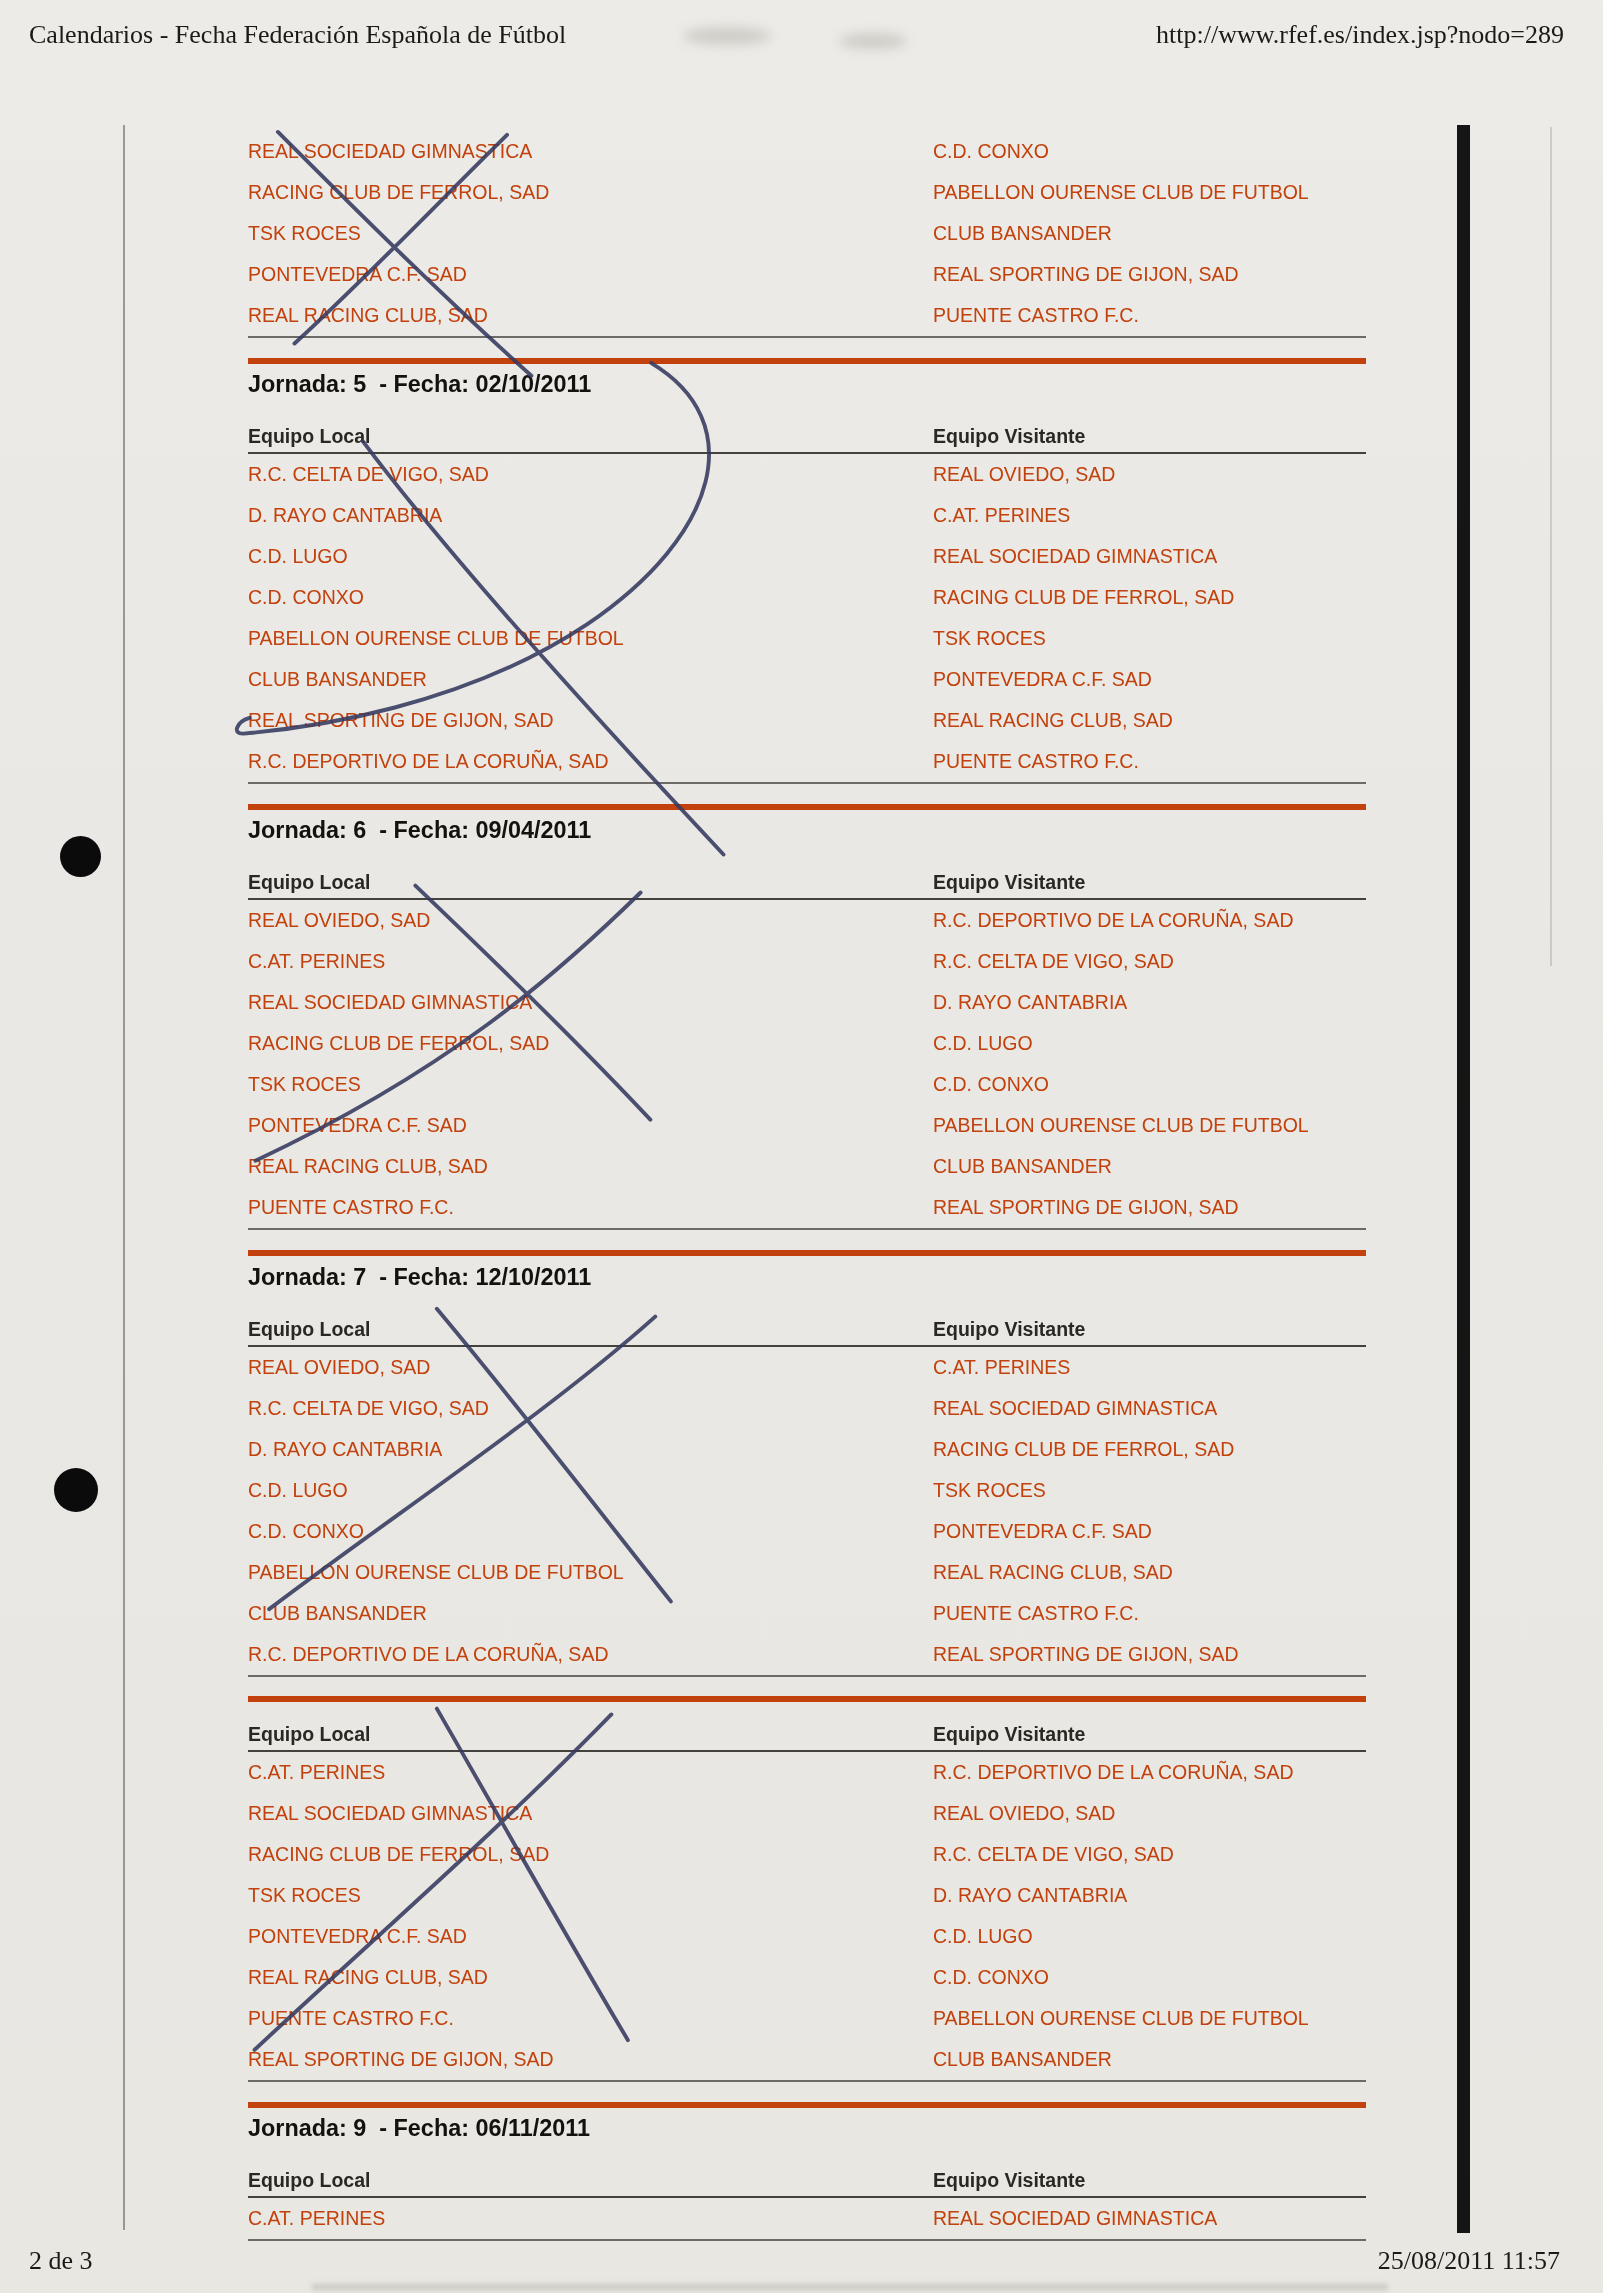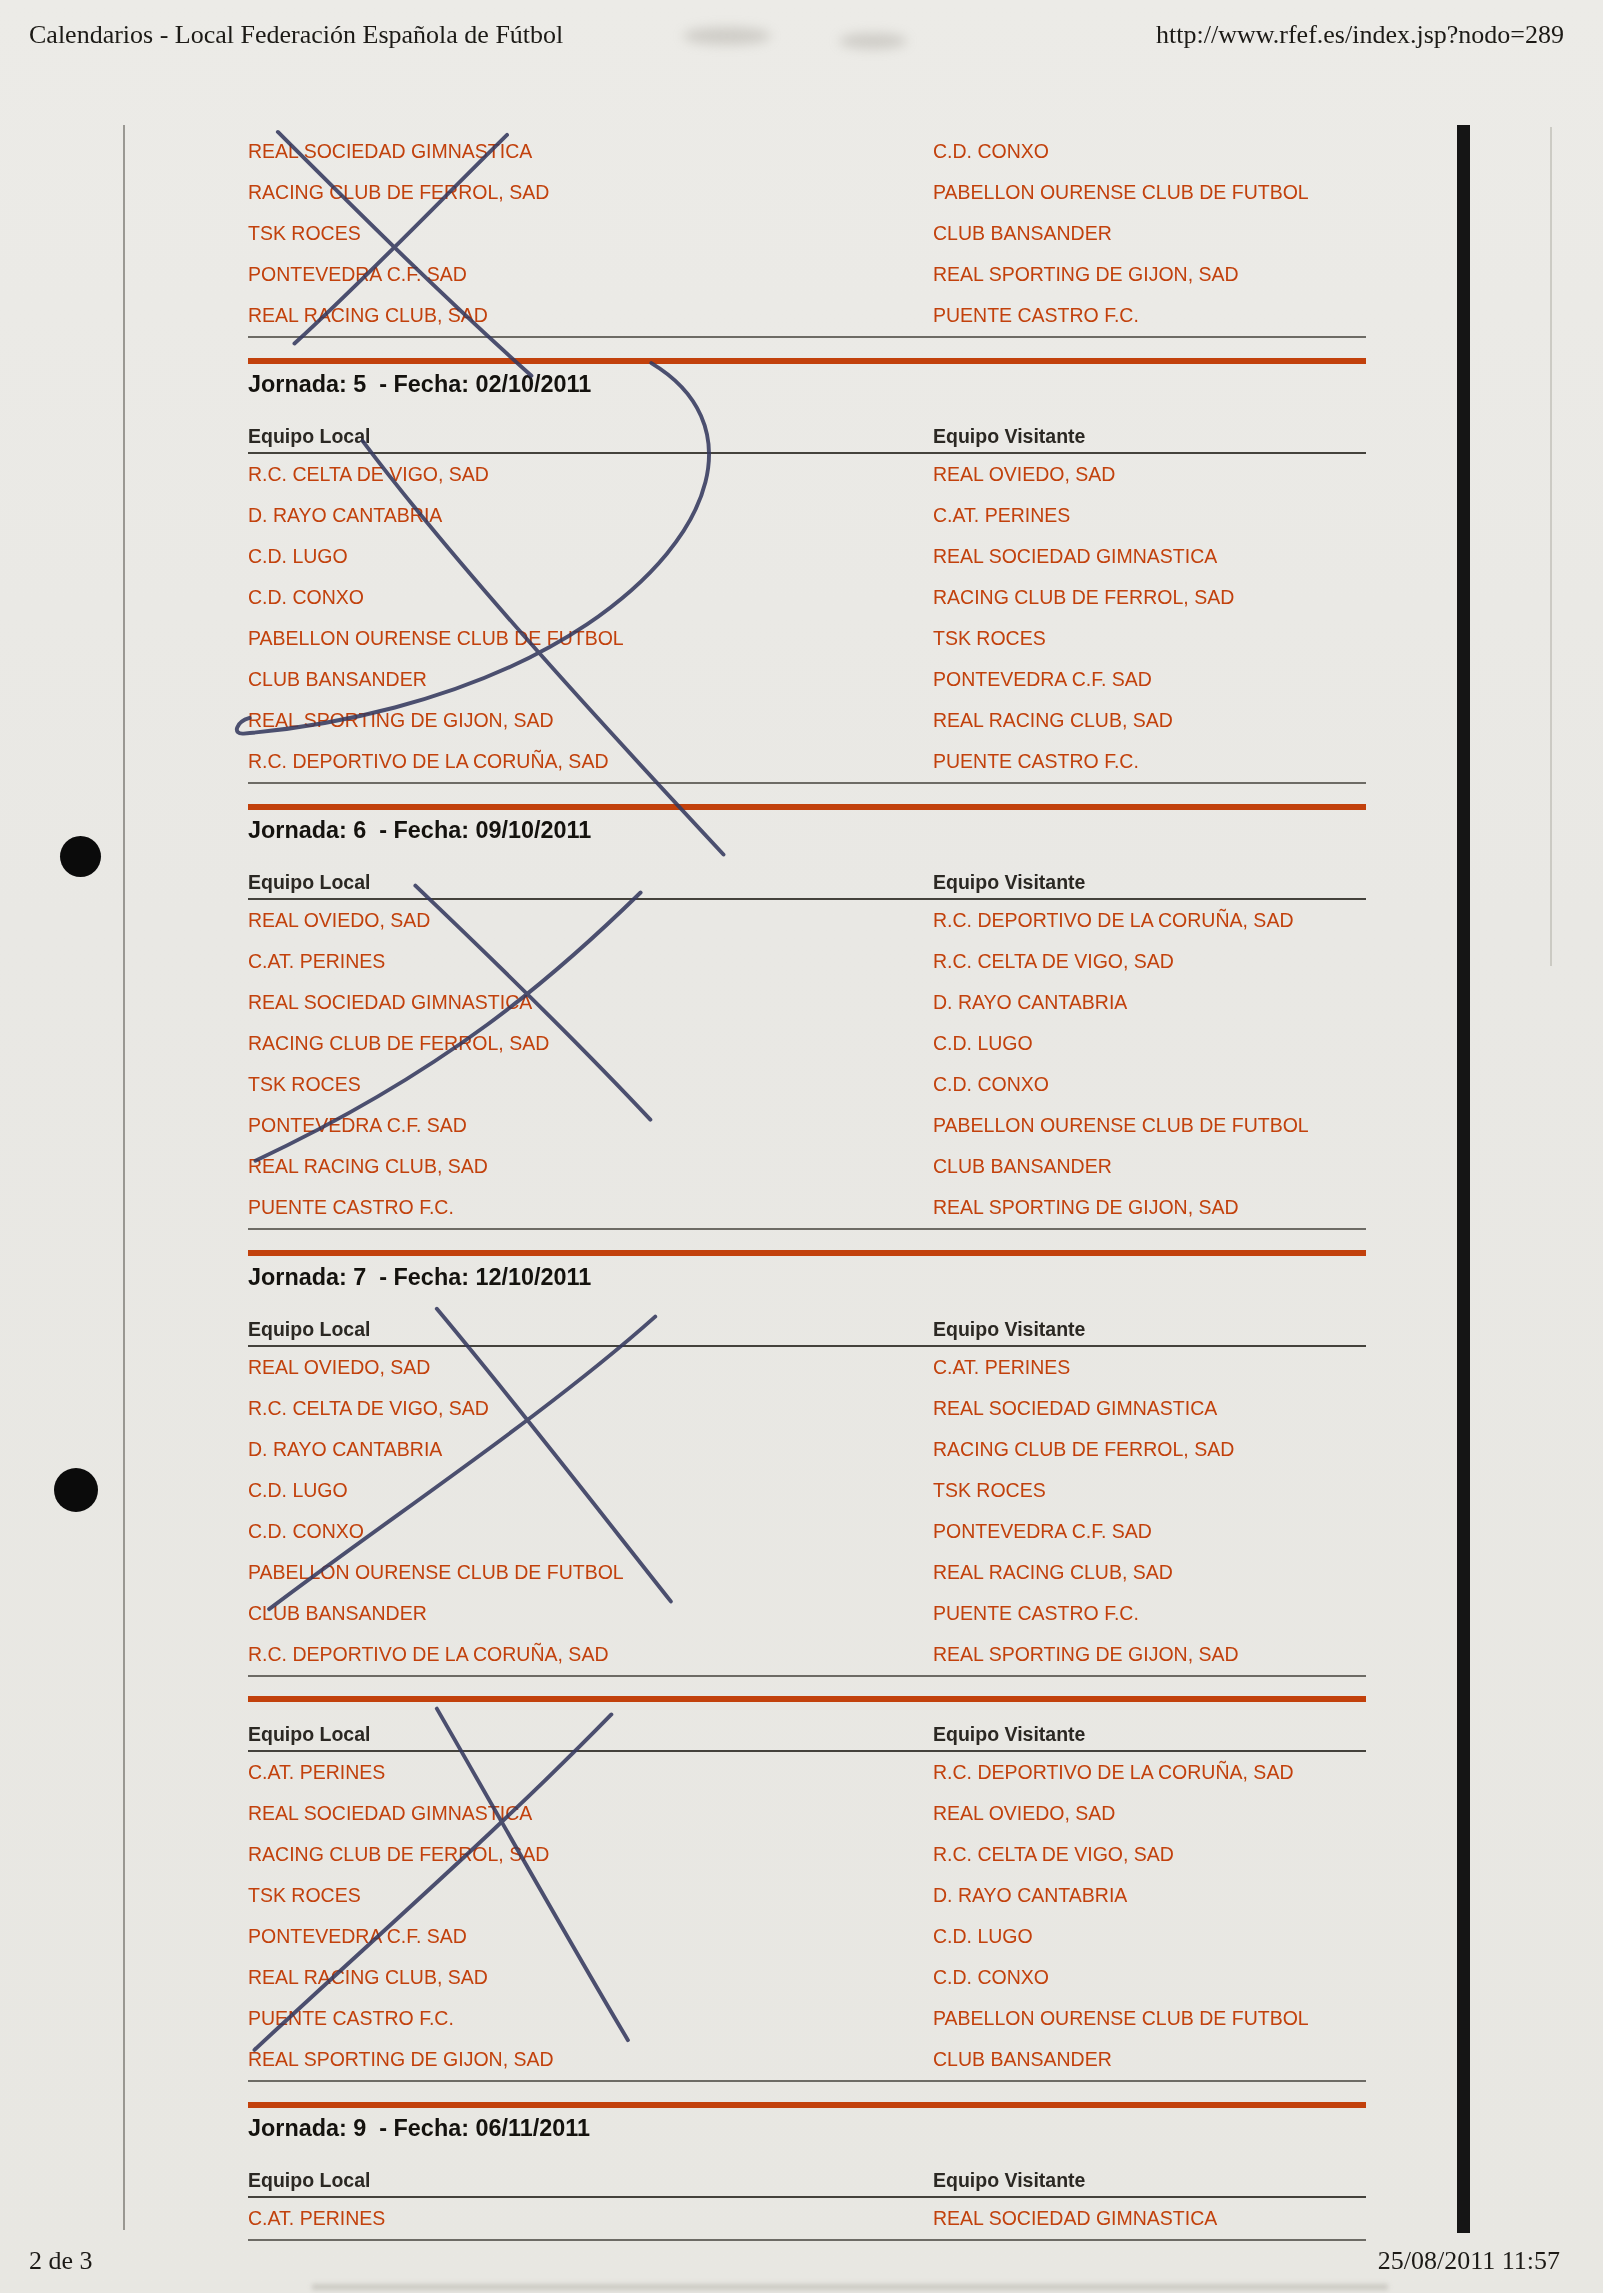--- a/index.html
+++ b/index.html
@@ -157,21 +157,21 @@
     z-index: 8;
     pointer-events: none;
   }
 </style>
 </head>
 <body>
 
 <div class="page">
 
   <div class="doc-header">
-    <span>Calendarios - Local Federación Española de Fútbol</span>
+    <span>Calendarios - Fecha Federación Española de Fútbol</span>
     <span>http://www.rfef.es/index.jsp?nodo=289</span>
   </div>
 
   <div class="smudge smudge-a"></div>
   <div class="smudge smudge-b"></div>
 
   <div class="edge-line-left"></div>
   <div class="scan-bar-right"></div>
   <div class="faint-line-right"></div>
   <div class="hole-punch hp1"></div>
@@ -251,21 +251,21 @@
   </div>
 
   <div class="match-row">
     <span class="cell local">R.C. DEPORTIVO DE LA CORUÑA, SAD</span>
     <span class="cell visitante">PUENTE CASTRO F.C.</span>
   </div>
 </div>
   </section>
 
   <section class="jornada">
-    <div class="jornada-title">Jornada: 6  - Fecha: 09/10/2011</div>
+    <div class="jornada-title">Jornada: 6  - Fecha: 09/04/2011</div>
     <div class="col-headers">
       <span class="cell local">Equipo Local</span>
       <span class="cell visitante">Equipo Visitante</span>
     </div>
     <div class="jornada-body">
   <div class="match-row">
     <span class="cell local">REAL OVIEDO, SAD</span>
     <span class="cell visitante">R.C. DEPORTIVO DE LA CORUÑA, SAD</span>
   </div>
 

